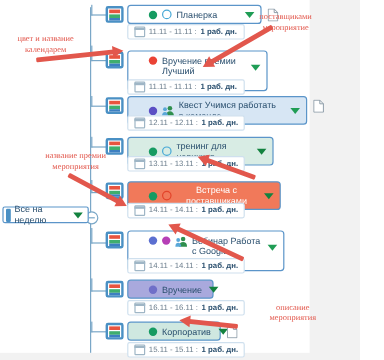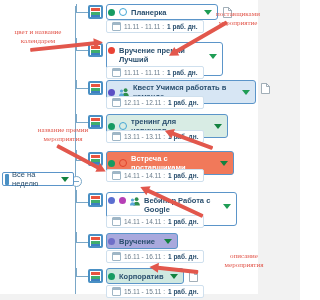--- a/index.html
+++ b/index.html
@@ -34,23 +34,22 @@
   .ev-icon i{display:block;position:absolute;left:1px;right:1px;height:3px;}
   .ev-icon i.a{top:1px;background:#e8543f;}
   .ev-icon i.b{top:5px;background:#3fae6e;}
   .ev-icon i.c{top:8px;background:#3d7fc1;}
 
   .card{
     position:absolute;left:18px;top:-1px;
     border:1px solid #5b95c9;border-radius:3px;
     box-sizing:border-box;
     display:flex;align-items:center;
-    padding:2px 5px 2px 1px;gap:4px;
+    padding:2px 5px 2px 17px;gap:4px;
     min-height:16px;
-    font-weight:bold;
   }
   .card .title{
     font-size:7.5px;color:#2a4f6e;line-height:9px;white-space:pre-line;
     flex:1;
   }
   .dot{width:7px;height:7px;border-radius:50%;flex:0 0 auto;}
   .ring{width:8px;height:8px;border-radius:50%;border:1.6px solid #46a8d6;box-sizing:border-box;flex:0 0 auto;}
   .people{width:10px;height:9px;flex:0 0 auto;}
   .caret{width:0;height:0;border-left:4px solid transparent;border-right:4px solid transparent;
     border-top:5px solid #1f9d55;flex:0 0 auto;margin-left:2px;}
@@ -194,21 +193,21 @@
   <div class="branch" style="left:76px;top:150px;height:10px;"></div>
   <div class="event" style="left:88px;top:152px;">
     <div class="ev-icon">
         <i class="a"></i>
         <i class="b"></i>
         <i class="c"></i>
       </div>
     <div class="card" style="width:128px;background:#f1795a;">
       <span class="dot" style="background:#169b62"></span>
       <span class="ring" style="border-color:#e2432a;"></span>
-      <span class="title" style="color:#ffffff;">Встреча с поставщиками</span>
+      <span class="title" style="color:#ffffff;text-align:center;">Встреча с поставщиками</span>
       <span class="caret dk"></span>
     </div>
   </div>
   <div class="daterow" style="left:106px;top:169px;">
     <span class="cal-glyph"></span>
     <span>14.11 - 14.11 :</span>
     <b>1 раб. дн.</b>
   </div>
 
   <div class="branch" style="left:76px;top:190px;height:12px;"></div>

